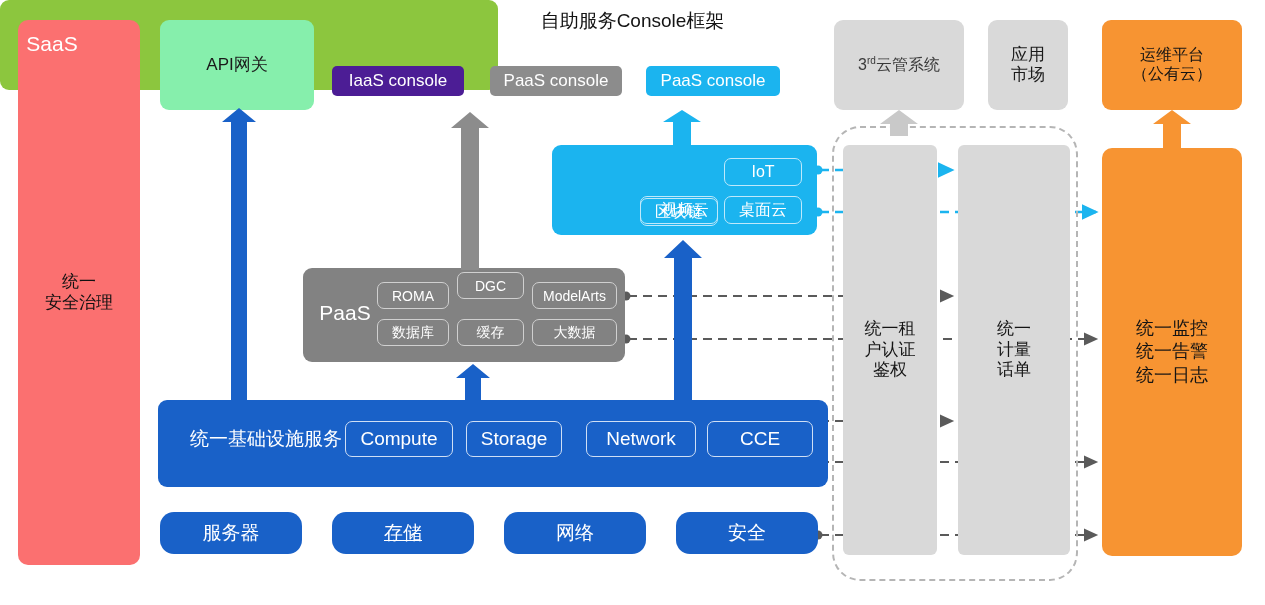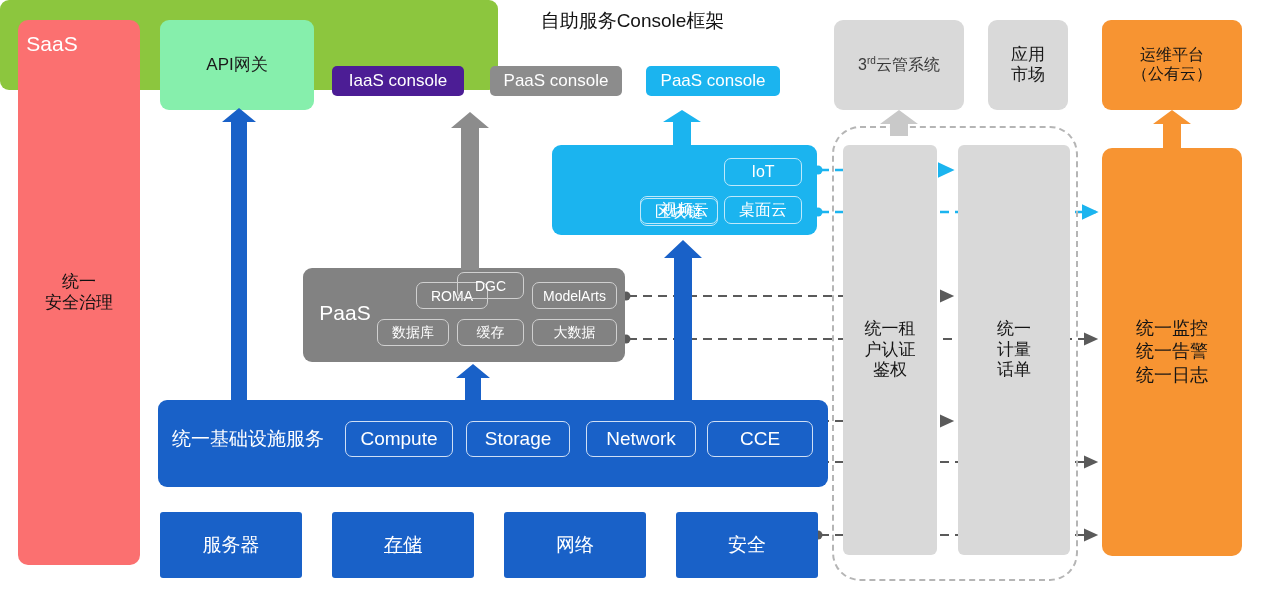--- a/index.html
+++ b/index.html
@@ -121,51 +121,51 @@
   }
   #paas-label {
     position: absolute; left: 312px; top: 301px; width: 66px;
     color: #ffffff; font-size: 21px; text-align: center;
   }
   .paas-chip {
     height: 27px; font-size: 14px; color: #ffffff;
     border: 1.6px solid #d0d0d0; background: transparent;
     border-radius: 7px;
   }
-  #paas-roma      { left: 377px; top: 282px; width: 72px; margin-left: 39px; }
+  #paas-roma      { left: 377px; top: 282px; width: 72px; }
   #paas-dgc       { left: 457px; top: 272px; width: 67px; }
   #paas-modelarts { left: 532px; top: 282px; width: 85px; }
   #paas-db        { left: 377px; top: 319px; width: 72px; }
   #paas-cache     { left: 457px; top: 319px; width: 67px; }
   #paas-bigdata   { left: 532px; top: 319px; width: 85px; }
 
   
   #infra-bar {
     left: 158px; top: 400px; width: 670px; height: 87px;
     background: #1961c8; border-radius: 9px;
   }
   #infra-label {
     position: absolute; left: 172px; top: 426px; width: 170px;
-    color: #ffffff; font-size: 19px; text-align: left;
+    color: #ffffff; font-size: 19px; text-align: right;
   }
   .infra-chip {
     top: 421px; height: 36px; font-size: 19px; color: #ffffff;
     border: 1.7px solid #cfdff5; background: transparent;
     border-radius: 7px;
   }
   #infra-compute { left: 345px; width: 108px; }
-  #infra-storage { left: 466px; width: 104px; }
+  #infra-storage { left: 466px; width: 96px; }
   #infra-network { left: 586px; width: 110px; }
   #infra-cce     { left: 707px; width: 106px; }
 
   
   .hw-box {
-    top: 512px; height: 66px;
+    top: 512px; height: 42px;
     background: #1961c8; color: #ffffff; font-size: 19px;
-    border-radius: 3px;
+    border-radius: 14px;
   }
   #hw-server  { left: 160px; width: 142px; }
   #hw-storage { left: 332px; width: 142px; text-decoration: underline; }
   #hw-network { left: 504px; width: 142px; }
   #hw-sec     { left: 676px; width: 142px; }
 
   
   #shared-region {
     position: absolute;
     left: 832px; top: 126px; width: 246px; height: 455px;

